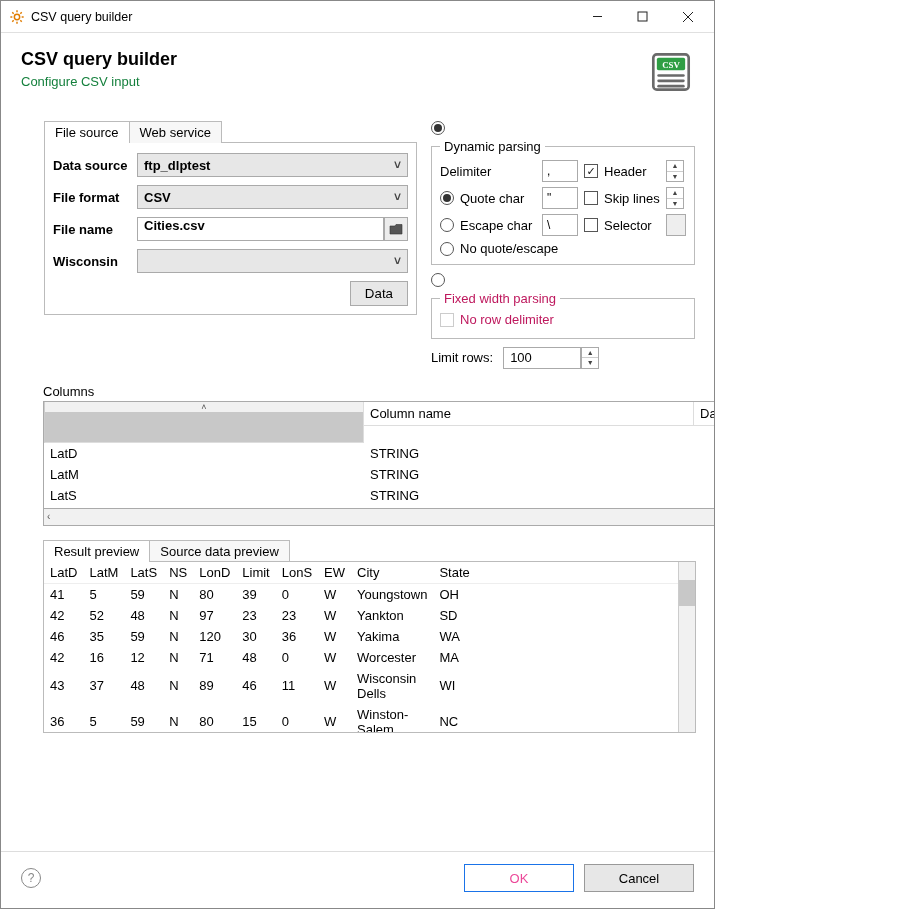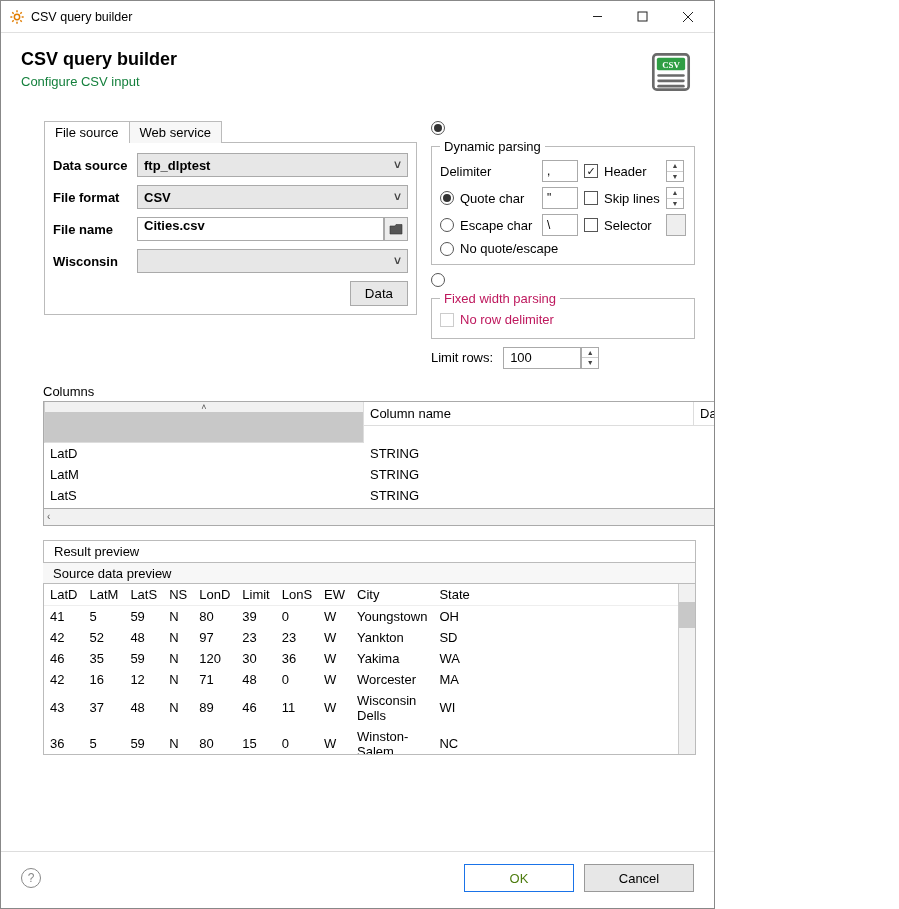--- a/index.html
+++ b/index.html
@@ -167,41 +167,41 @@
   .cols-chevron{position:absolute;right:3px;top:56%;font-size:10px;color:#555;}
   .cols-hscroll{
     height:17px;border:1px solid #aaa;border-top:none;background:#f1f1f1;
     display:flex;align-items:center;justify-content:space-between;padding:0 3px;font-size:10px;color:#555;
   }
   .side-icons{display:flex;flex-direction:column;gap:6px;align-items:center;padding-top:2px;}
   .side-icons svg{width:18px;height:18px;}
 
   
   .preview-section{}
-  .prev-tabs{display:flex;flex-direction:column;}
+  .prev-tabs{display:flex;}
   .prev-body{border:1px solid #bbb;margin-top:-1px;height:172px;overflow:hidden;position:relative;}
   .prev-table{width:100%;border-collapse:collapse;font-size:13px;}
   .prev-table th,.prev-table td{ text-align:left; padding:3px 6px; font-weight:normal;}
   .prev-table thead th{ background:#fff; border-bottom:1px solid #eee;}
   .prev-vscroll{position:absolute;right:0;top:0;bottom:0;width:17px;background:#f1f1f1;border-left:1px solid #ccc;}
   .prev-vscroll .thumb{background:#c8c8c8;height:26px;margin-top:18px;}
 
   
   .footer{
     border-top:1px solid #ddd;
     padding:12px 20px 16px 20px;
     display:flex;align-items:center;
   }
   .footer .help{width:20px;height:20px;border:1.5px solid #888;border-radius:50%;display:flex;align-items:center;justify-content:center;color:#888;font-size:12px;}
   .footer .spacer{flex:1;}
   .dlg-btn{
     min-width:110px;height:28px;border:1px solid #999;background:#e7e7e7;
     margin-left:10px;font-size:13px;
   }
-  .dlg-btn.primary{background:#fff;border:1.5px solid #1a73e8;color:#4d7c0f;}
+  .dlg-btn.primary{background:#fff;border:1.5px solid #1a73e8;color:#ec4899;}
 </style>
 </head>
 <body>
 
 <div class="window">
 
   <div class="titlebar">
     <span class="app-icon">
       <svg viewBox="0 0 24 24" fill="none" stroke="currentColor" stroke-width="2.2">
           <circle cx="12" cy="12" r="4"></circle>

